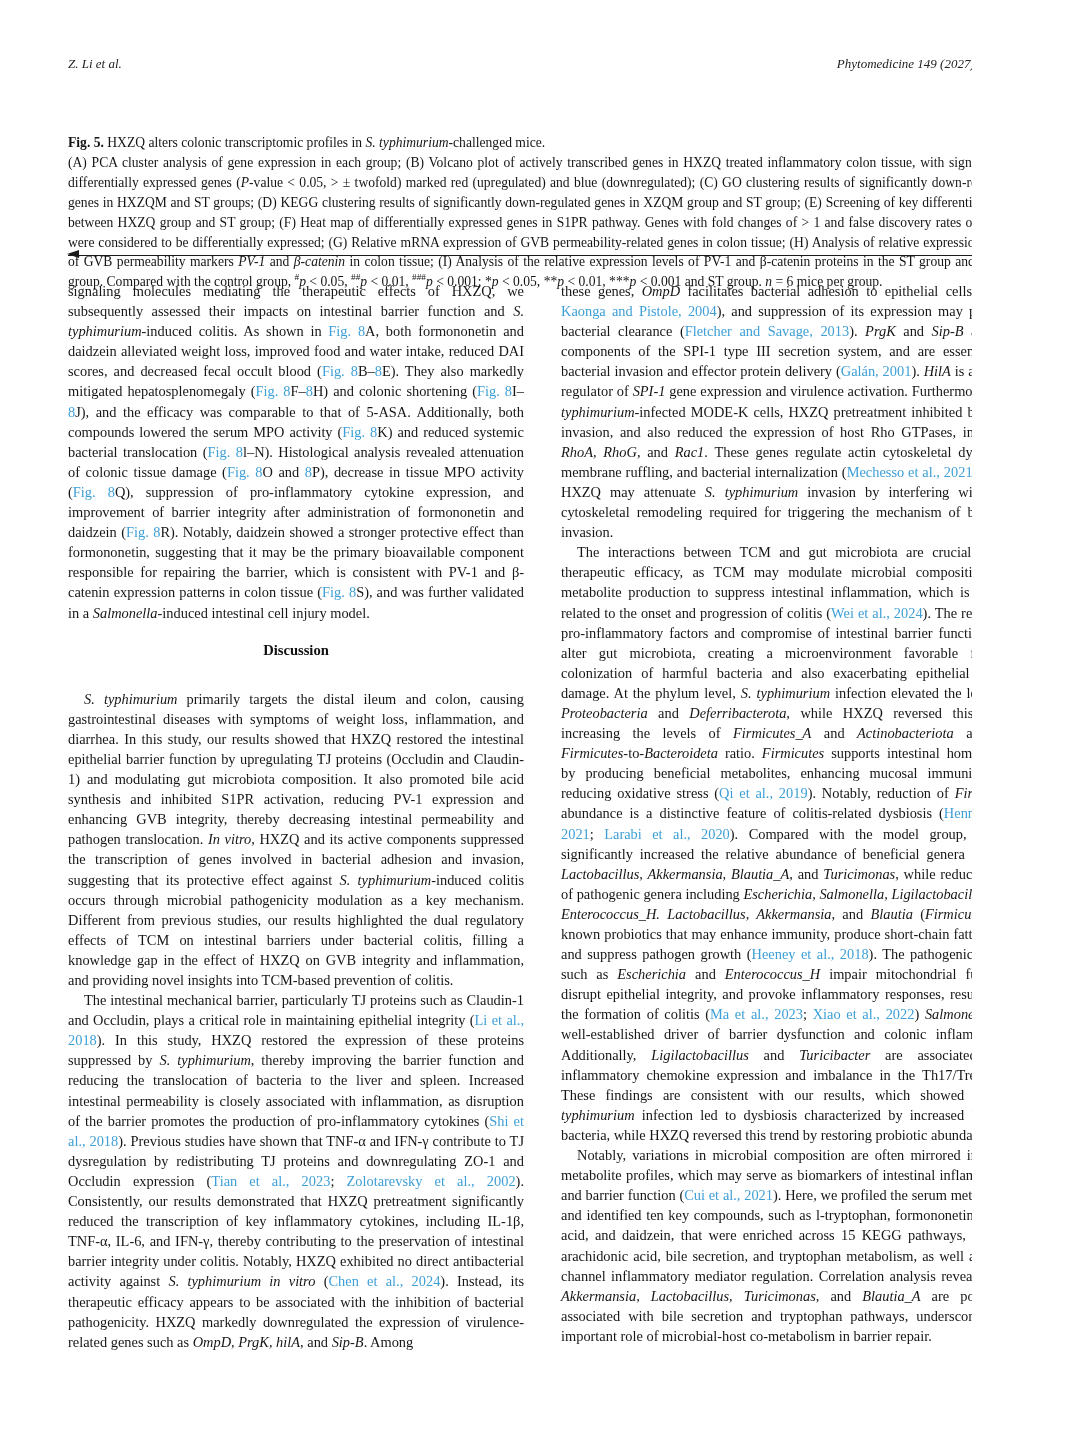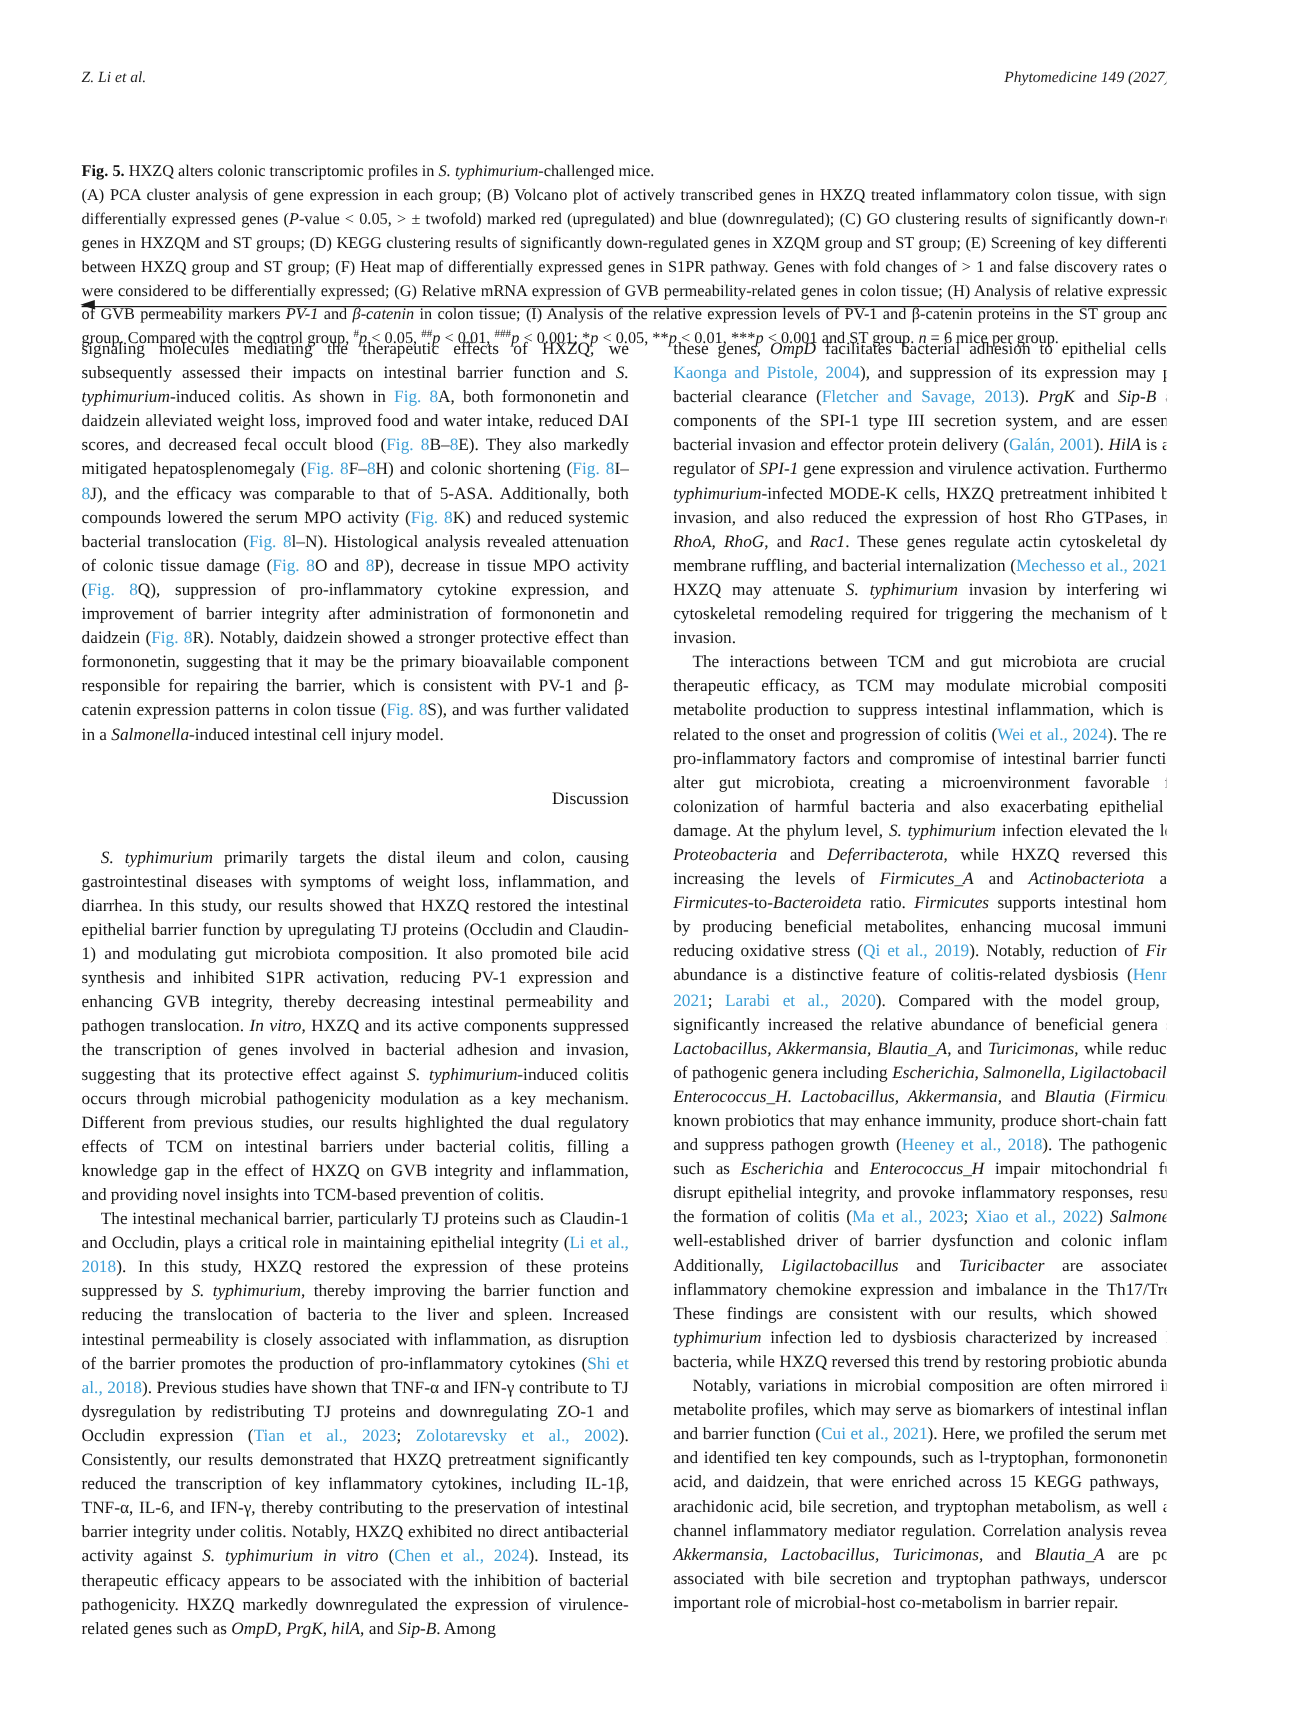--- a/index.html
+++ b/index.html
@@ -31,22 +31,22 @@
     position:absolute;top:281px;left:68px;width:949px;
     display:flex;gap:37px;
   }
   .col{
     width:460px;font-size:14.4px;line-height:20.1px;
     text-align:justify;color:#161616;
   }
   .para{margin:0;}
   .para.indent{text-indent:16px;}
   .sec-heading{
-    font-size:14.6px;font-weight:normal;margin:33px 0 29px 0;
-    text-align:right;color:#111;
+    font-size:14.6px;font-weight:bold;margin:17px 0 29px 0;
+    text-align:center;color:#111;
   }
   .link{color:var(--link-color,#3d9fd6);}
   i{font-style:italic;}
   sup{font-size:68%;line-height:0;vertical-align:super;}
   .footer{
     position:absolute;top:1360px;left:0;width:1080px;
     text-align:center;font-size:12.6px;color:#2a2a33;
   }
 </style>
 </head>

